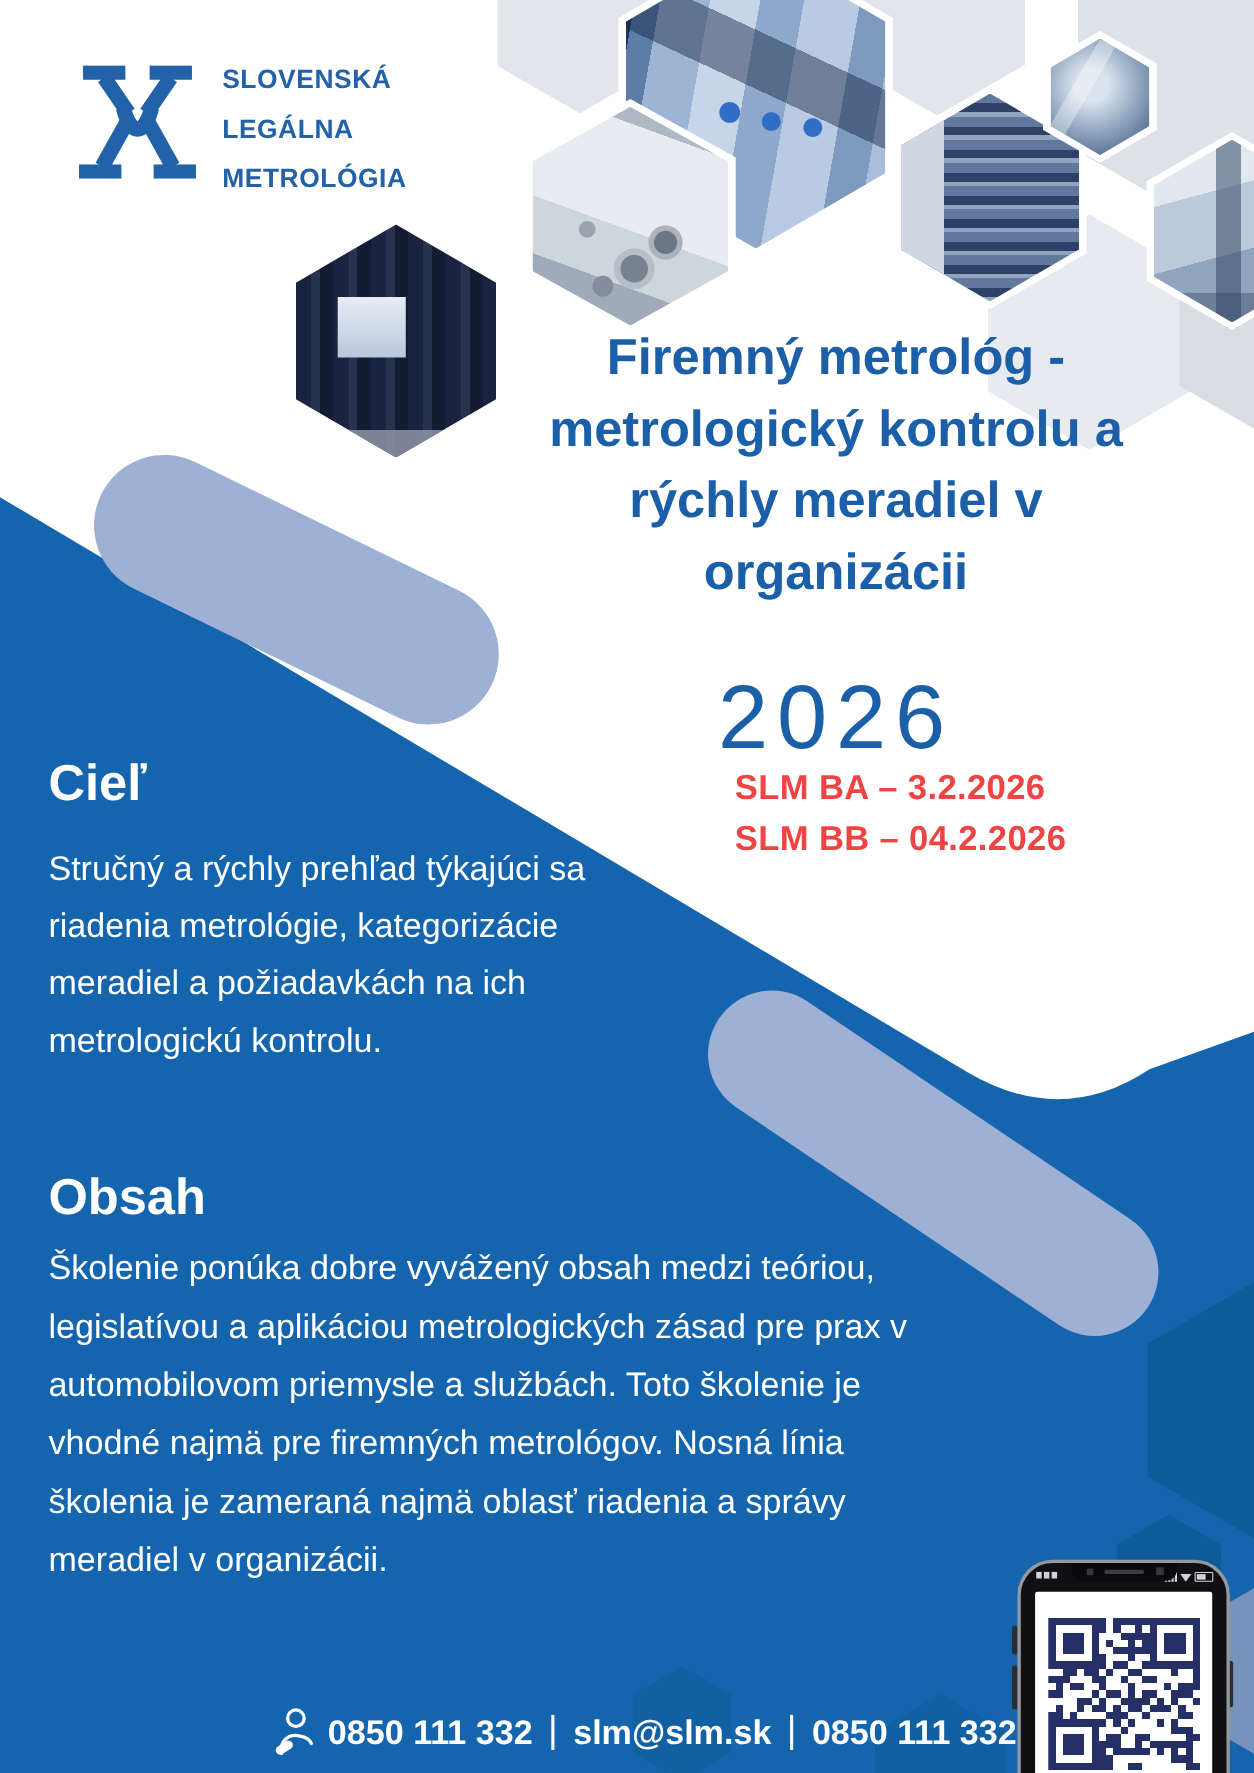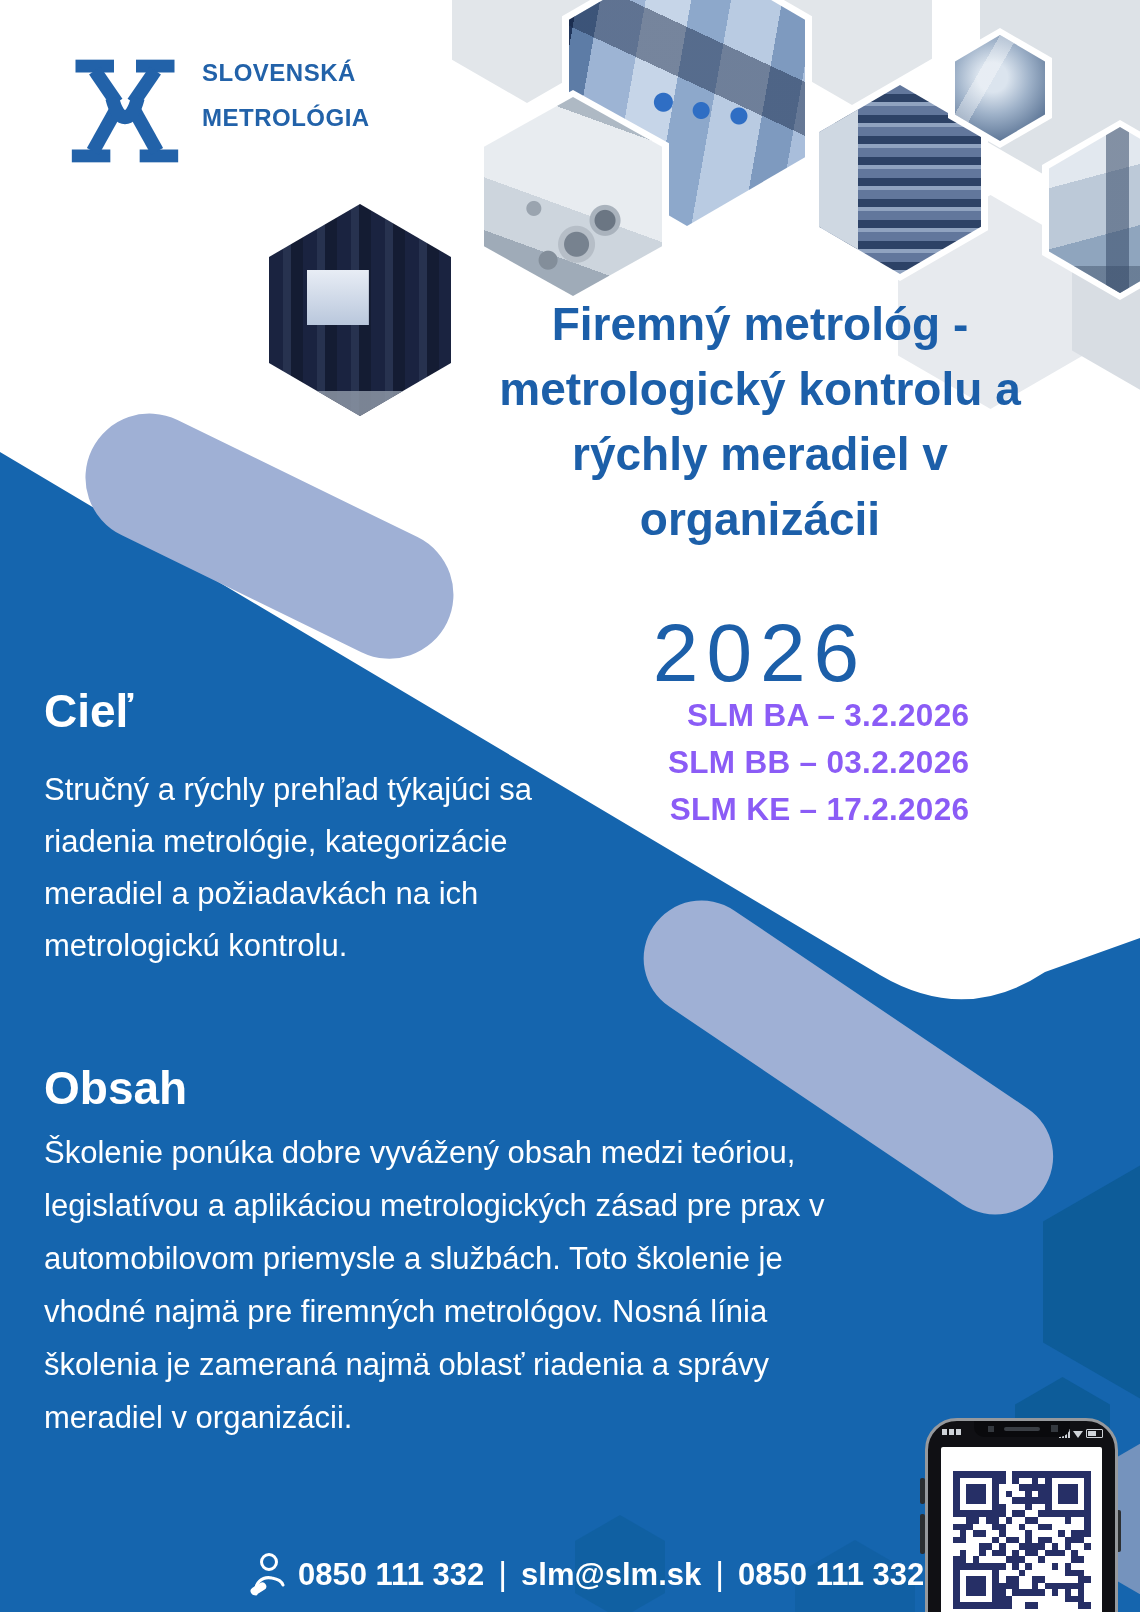--- a/index.html
+++ b/index.html
@@ -142,35 +142,35 @@
     <rect class="sf" x="2" y="98" width="42" height="14"></rect>
     <rect class="sf" x="76" y="98" width="42" height="14"></rect>
     <path class="st" d="M27,12 L51,47"></path>
     <path class="st" d="M93,12 L69,47"></path>
     <path class="st" d="M25,100 L49,57"></path>
     <path class="st" d="M95,100 L71,57"></path>
     <path class="st" d="M46,42 C53,70 67,70 74,42"></path>
   </svg>
   <div class="abs logo-text">
     <div>SLOVENSKÁ</div>
+    <div>LEGÁLNA</div>
     <div>METROLÓGIA</div>
   </div>
 
   <div class="abs title">
     <div>Firemný metrológ -</div>
     <div>metrologický kontrolu a</div>
     <div>rýchly meradiel v</div>
     <div>organizácii</div>
   </div>
   <div class="abs year">2026</div>
 
-  <div class="abs dates" style="color: #8b5cf6; text-align: right;">
+  <div class="abs dates" style="color: #ef4444;">
     <div>SLM BA – 3.2.2026</div>
-    <div>SLM BB – 03.2.2026</div>
-    <div>SLM KE – 17.2.2026</div>
+    <div>SLM BB – 04.2.2026</div>
   </div>
 
   <div class="abs sec-head ciel-head">Cieľ</div>
   <div class="abs sec-body ciel-body">Stručný a rýchly prehľad týkajúci sa riadenia metrológie, kategorizácie meradiel a požiadavkách na ich metrologickú kontrolu.</div>
 
   <div class="abs sec-head obsah-head">Obsah</div>
   <div class="abs sec-body obsah-body">Školenie ponúka dobre vyvážený obsah medzi teóriou, legislatívou a aplikáciou metrologických zásad pre prax v automobilovom priemysle a službách. Toto školenie je vhodné najmä pre firemných metrológov. Nosná línia školenia je zameraná najmä oblasť riadenia a správy meradiel v organizácii.</div>
 
   <div class="abs footer">
     <svg width="40" height="46" viewBox="0 0 40 46">

